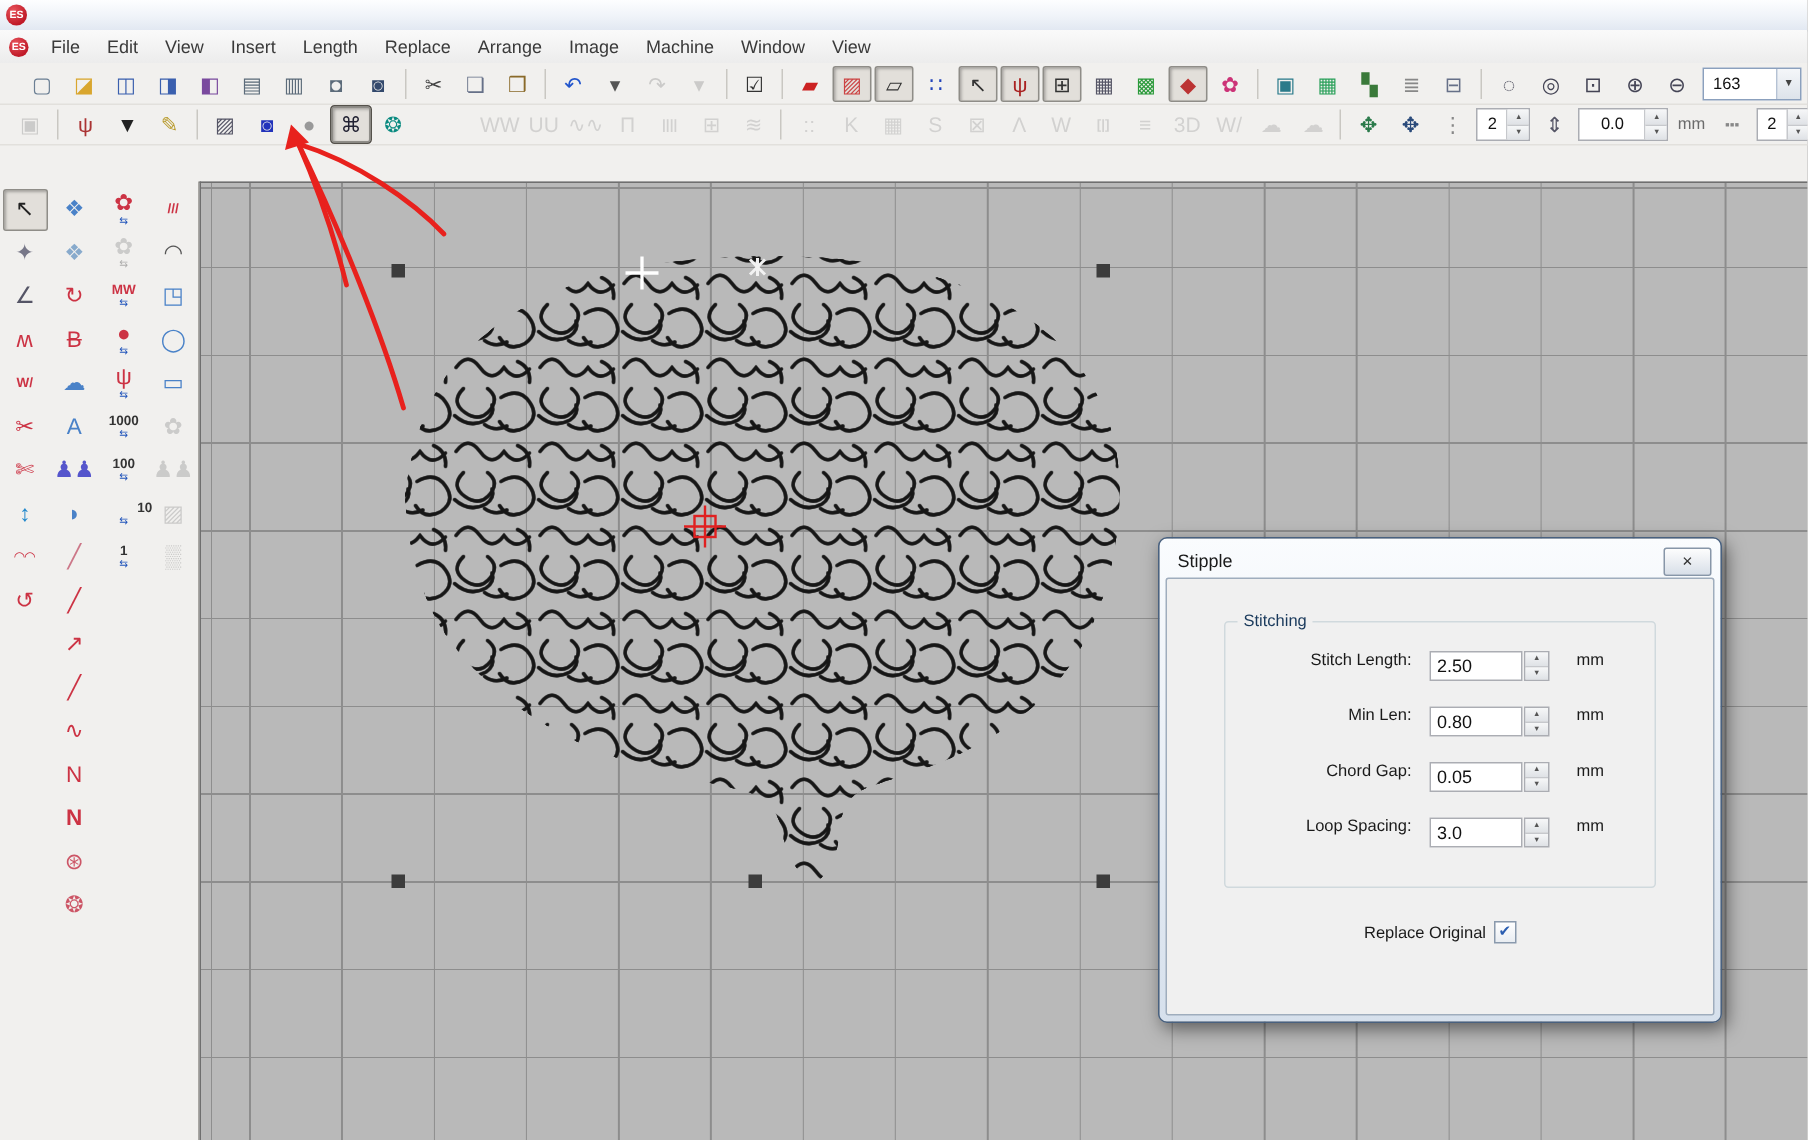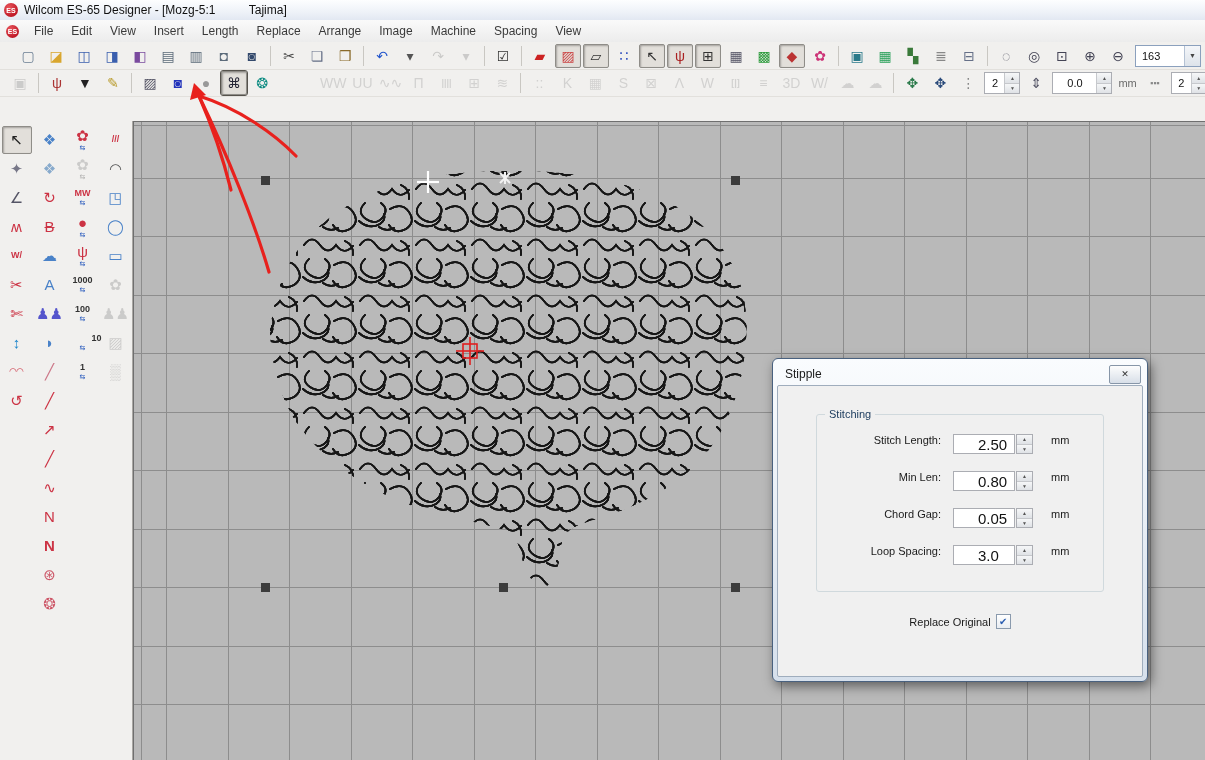--- a/index.html
+++ b/index.html
@@ -125,21 +125,21 @@
   .grouplabel{
     position:absolute;top:-7px;left:8px;background:#f0f0f0;padding:0 4px;
     font-size:11px;color:#1a3a5c;
   }
   .frow{position:absolute;left:0;right:0;height:22px;display:flex;}
   .flabel{width:124px;text-align:right;color:#1a1a1a;font-size:11px;}
   .fbox{
     margin-left:12px;width:62px;height:20px;background:#fff;border:1px solid #abadb3;
     display:flex;align-items:center;box-sizing:border-box;
   }
-  .fbox .fv{flex:1;padding-left:24px;font-size:15px;color:#111;}
+  .fbox .fv{flex:1;padding-left:4px;font-size:12px;color:#111;}
   .dspin{width:17px;height:20px;display:inline-flex;margin-left:1px;}
   .dspin .ud{width:100%;display:flex;flex-direction:column;border:1px solid #abadb3;box-sizing:border-box;}
   .dspin .ud i:first-child{border-bottom:1px solid #c6c8cc;}
   .funit{margin-left:18px;color:#1a1a1a;font-size:11px;}
   .cbrow{position:absolute;left:0;top:228px;width:100%;display:flex;align-items:center;justify-content:center;}
   .cblabel{font-size:11px;color:#1a1a1a;margin-right:5px;}
   .cbbox{
     width:13px;height:13px;background:linear-gradient(#fff,#e9edf2);
     border:1px solid #8a9aad;display:flex;align-items:center;justify-content:center;
     font-size:10px;color:#2a5db0;font-weight:bold;
@@ -150,39 +150,35 @@
     background:linear-gradient(#f4f4f4,#e4e4e4 50%,#d2d2d2);
     display:flex;align-items:center;justify-content:center;
     font-size:11px;color:#111;cursor:default;
   }
 </style>
 </head>
 <body>
 
 <div class="titlebar">
   <div class="eslogo">ES</div>
-  <div class="titletext">
-    <span class="t1">Wilcom ES-65 Designer - [Mozg-5:1</span>
-    <span class="t2">Tajima]</span>
-  </div>
 </div>
 
 <div class="menubar">
   <div class="eslogo">ES</div>
   <span id="menu-items" style="display:flex">
       <span class="menu-item">File</span>
       <span class="menu-item">Edit</span>
       <span class="menu-item">View</span>
       <span class="menu-item">Insert</span>
       <span class="menu-item">Length</span>
       <span class="menu-item">Replace</span>
       <span class="menu-item">Arrange</span>
       <span class="menu-item">Image</span>
       <span class="menu-item">Machine</span>
-      <span class="menu-item">Spacing</span>
+      <span class="menu-item">Window</span>
       <span class="menu-item">View</span>
     </span>
 </div>
 
 <div class="toolbar" id="toolbar-main">
     <span class="tbtn">
       <span class="glyph" style="color: rgb(107, 127, 148);">▢</span>
     </span>
     <span class="tbtn">
       <span class="glyph" style="color: rgb(217, 166, 46);">◪</span>

